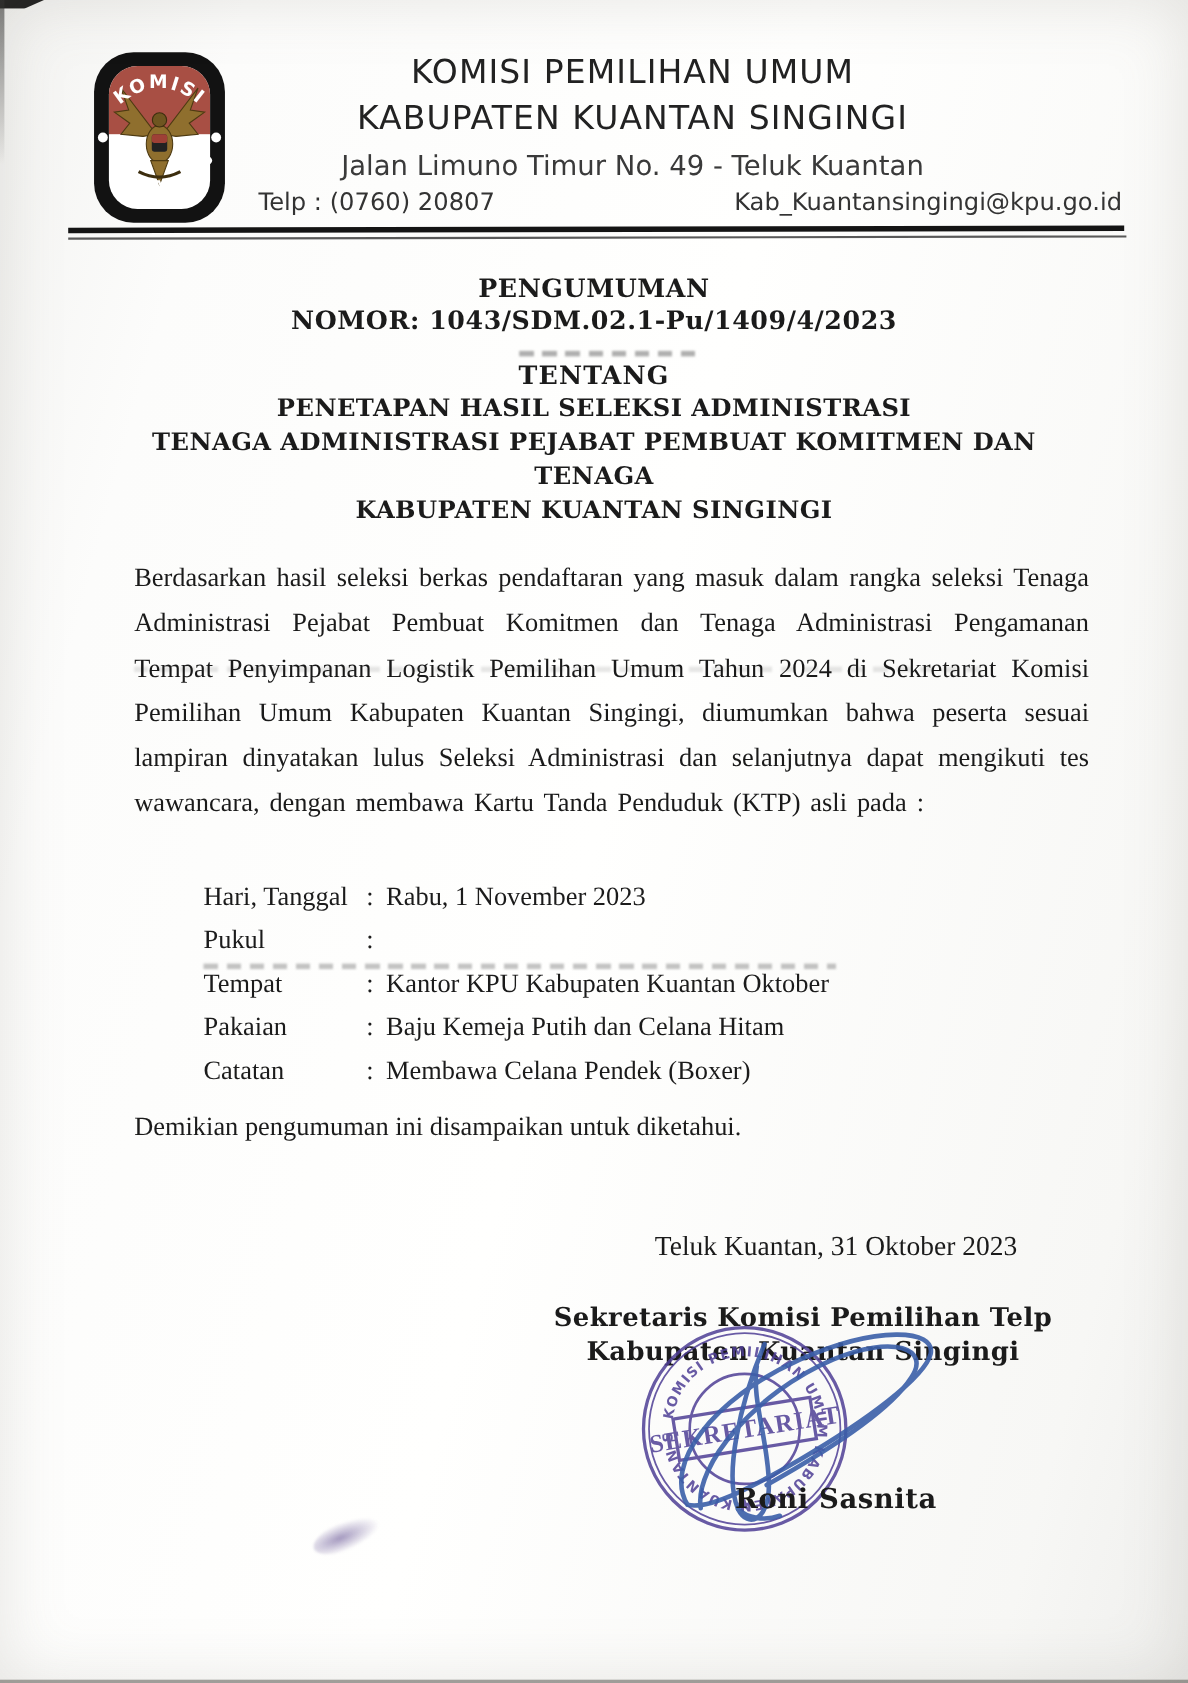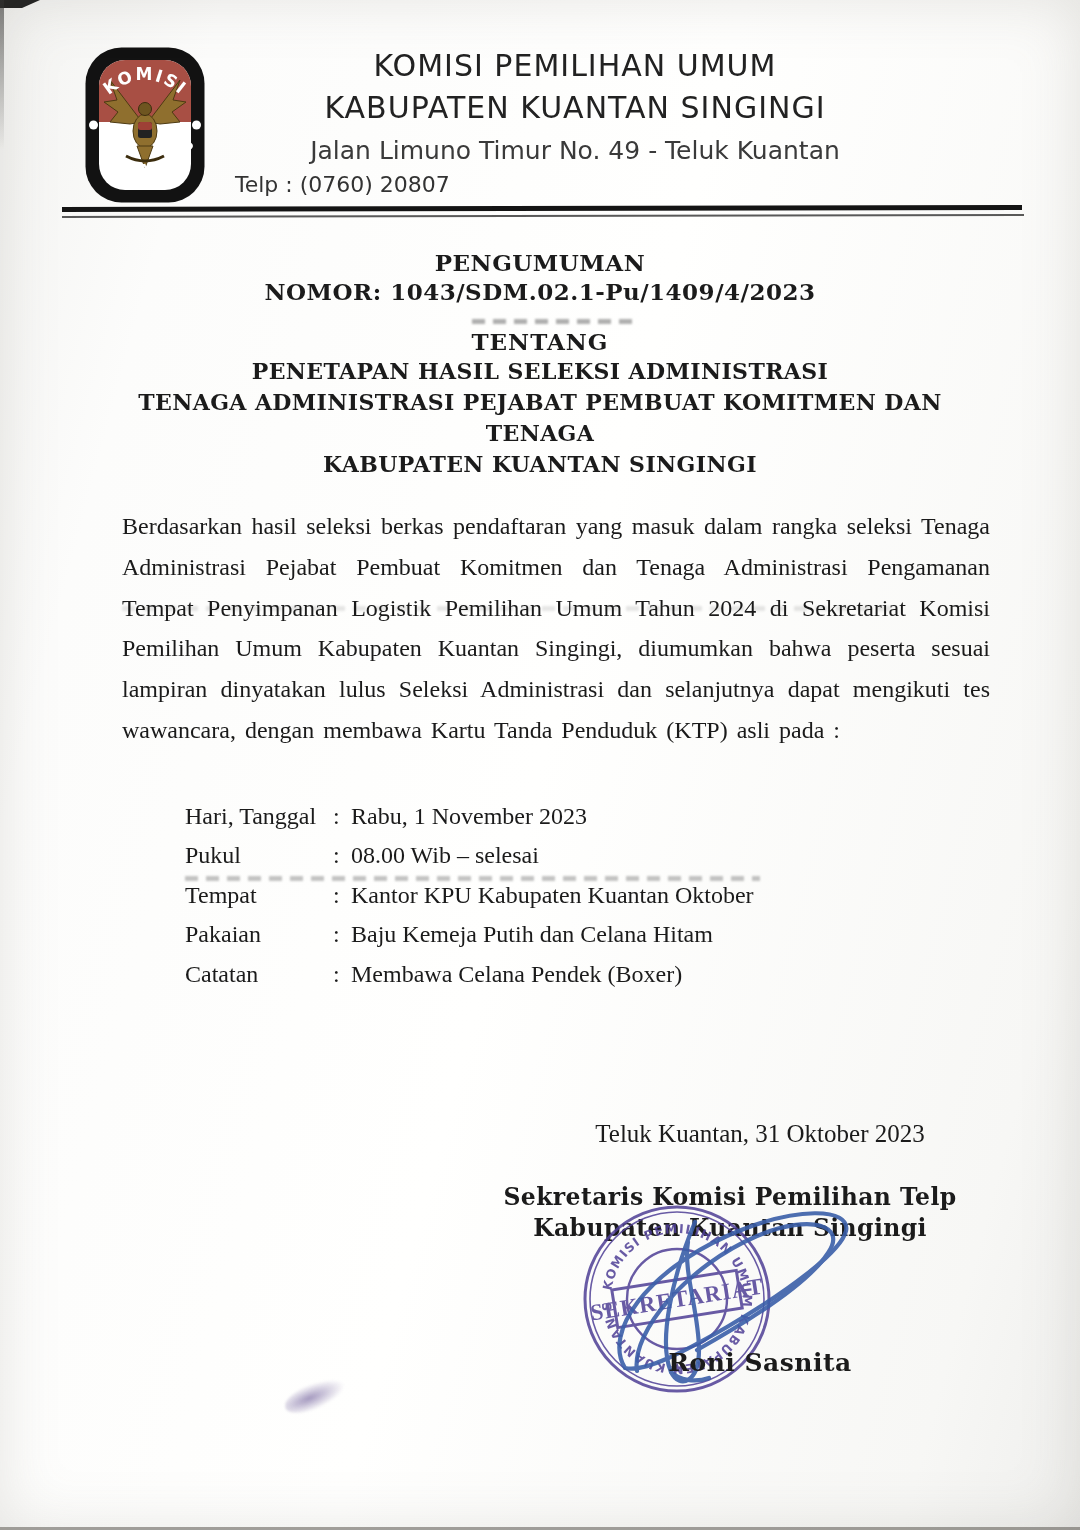--- a/index.html
+++ b/index.html
@@ -104,20 +104,21 @@
     </text>
     <text font-family="DejaVu Sans, Liberation Sans, sans-serif" font-size="12.5" font-weight="bold" fill="#ffffff" letter-spacing="1.5">
       <textPath href="#botArc" startOffset="50%" text-anchor="middle">PEMILIHAN UMUM</textPath>
     </text>
   </svg>
 
   <div class="abs sans center org1">KOMISI PEMILIHAN UMUM</div>
   <div class="abs sans center org2">KABUPATEN KUANTAN SINGINGI</div>
   <div class="abs sans center addr">Jalan Limuno Timur No. 49 - Teluk Kuantan</div>
   <div class="abs sans phone">Telp : (0760) 20807</div>
+  <div class="abs sans email">Kab_Kuantansingingi@kpu.go.id</div>
   <div class="abs rule1"></div>
   <div class="abs rule2"></div>
 
   <div class="abs slab bold center h-peng">PENGUMUMAN</div>
   <div class="abs slab bold center h-nomor">NOMOR: 1043/SDM.02.1-Pu/1409/4/2023</div>
   <div class="abs ghost ghost1"></div>
   <div class="abs slab bold center h-tentang">TENTANG</div>
 
   <div class="abs slab bold center subject">
     <div>PENETAPAN HASIL SELEKSI ADMINISTRASI</div>
@@ -131,39 +132,39 @@
   <div class="abs ghost ghost2"></div>
   <div class="abs details">
     <div class="drow">
       <span class="dlabel">Hari, Tanggal</span>
       <span class="dsep">:</span>
       <span class="dval">Rabu, 1 November 2023</span>
     </div>
     <div class="drow">
       <span class="dlabel">Pukul</span>
       <span class="dsep">:</span>
-      <span class="dval">08.00 Wib – selesai</span>
     </div>
     <div class="drow">
       <span class="dlabel">Tempat</span>
       <span class="dsep">:</span>
       <span class="dval">Kantor KPU Kabupaten Kuantan Oktober</span>
     </div>
     <div class="drow">
       <span class="dlabel">Pakaian</span>
       <span class="dsep">:</span>
       <span class="dval">Baju Kemeja Putih dan Celana Hitam</span>
     </div>
     <div class="drow">
       <span class="dlabel">Catatan</span>
       <span class="dsep">:</span>
       <span class="dval">Membawa Celana Pendek (Boxer)</span>
     </div>
   </div>
 
+  <div class="abs closing">Demikian pengumuman ini disampaikan untuk diketahui.</div>
 
   <div class="abs center placedate">Teluk Kuantan, 31 Oktober 2023</div>
   <div class="abs slab bold center sigtitle">
     <div>Sekretaris Komisi Pemilihan Telp</div>
     <div>Kabupaten Kuantan Singingi</div>
   </div>
 
   <svg class="abs stamp" viewBox="0 0 194 194">
     <defs>
       <path id="ringPath" d="M 97,97 m -66,0 a 66,66 0 1,1 132,0 a 66,66 0 1,1 -132,0" fill="none"></path>

